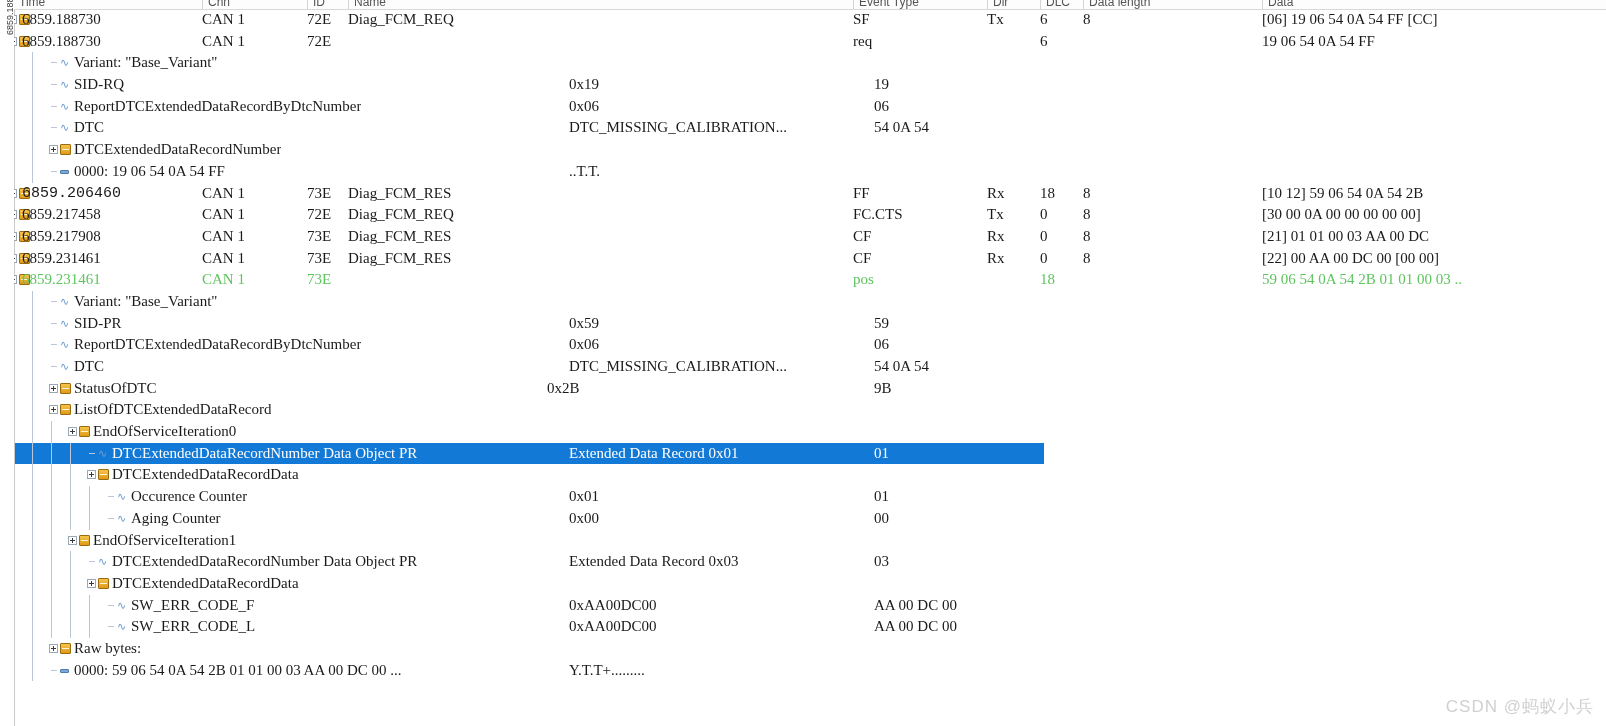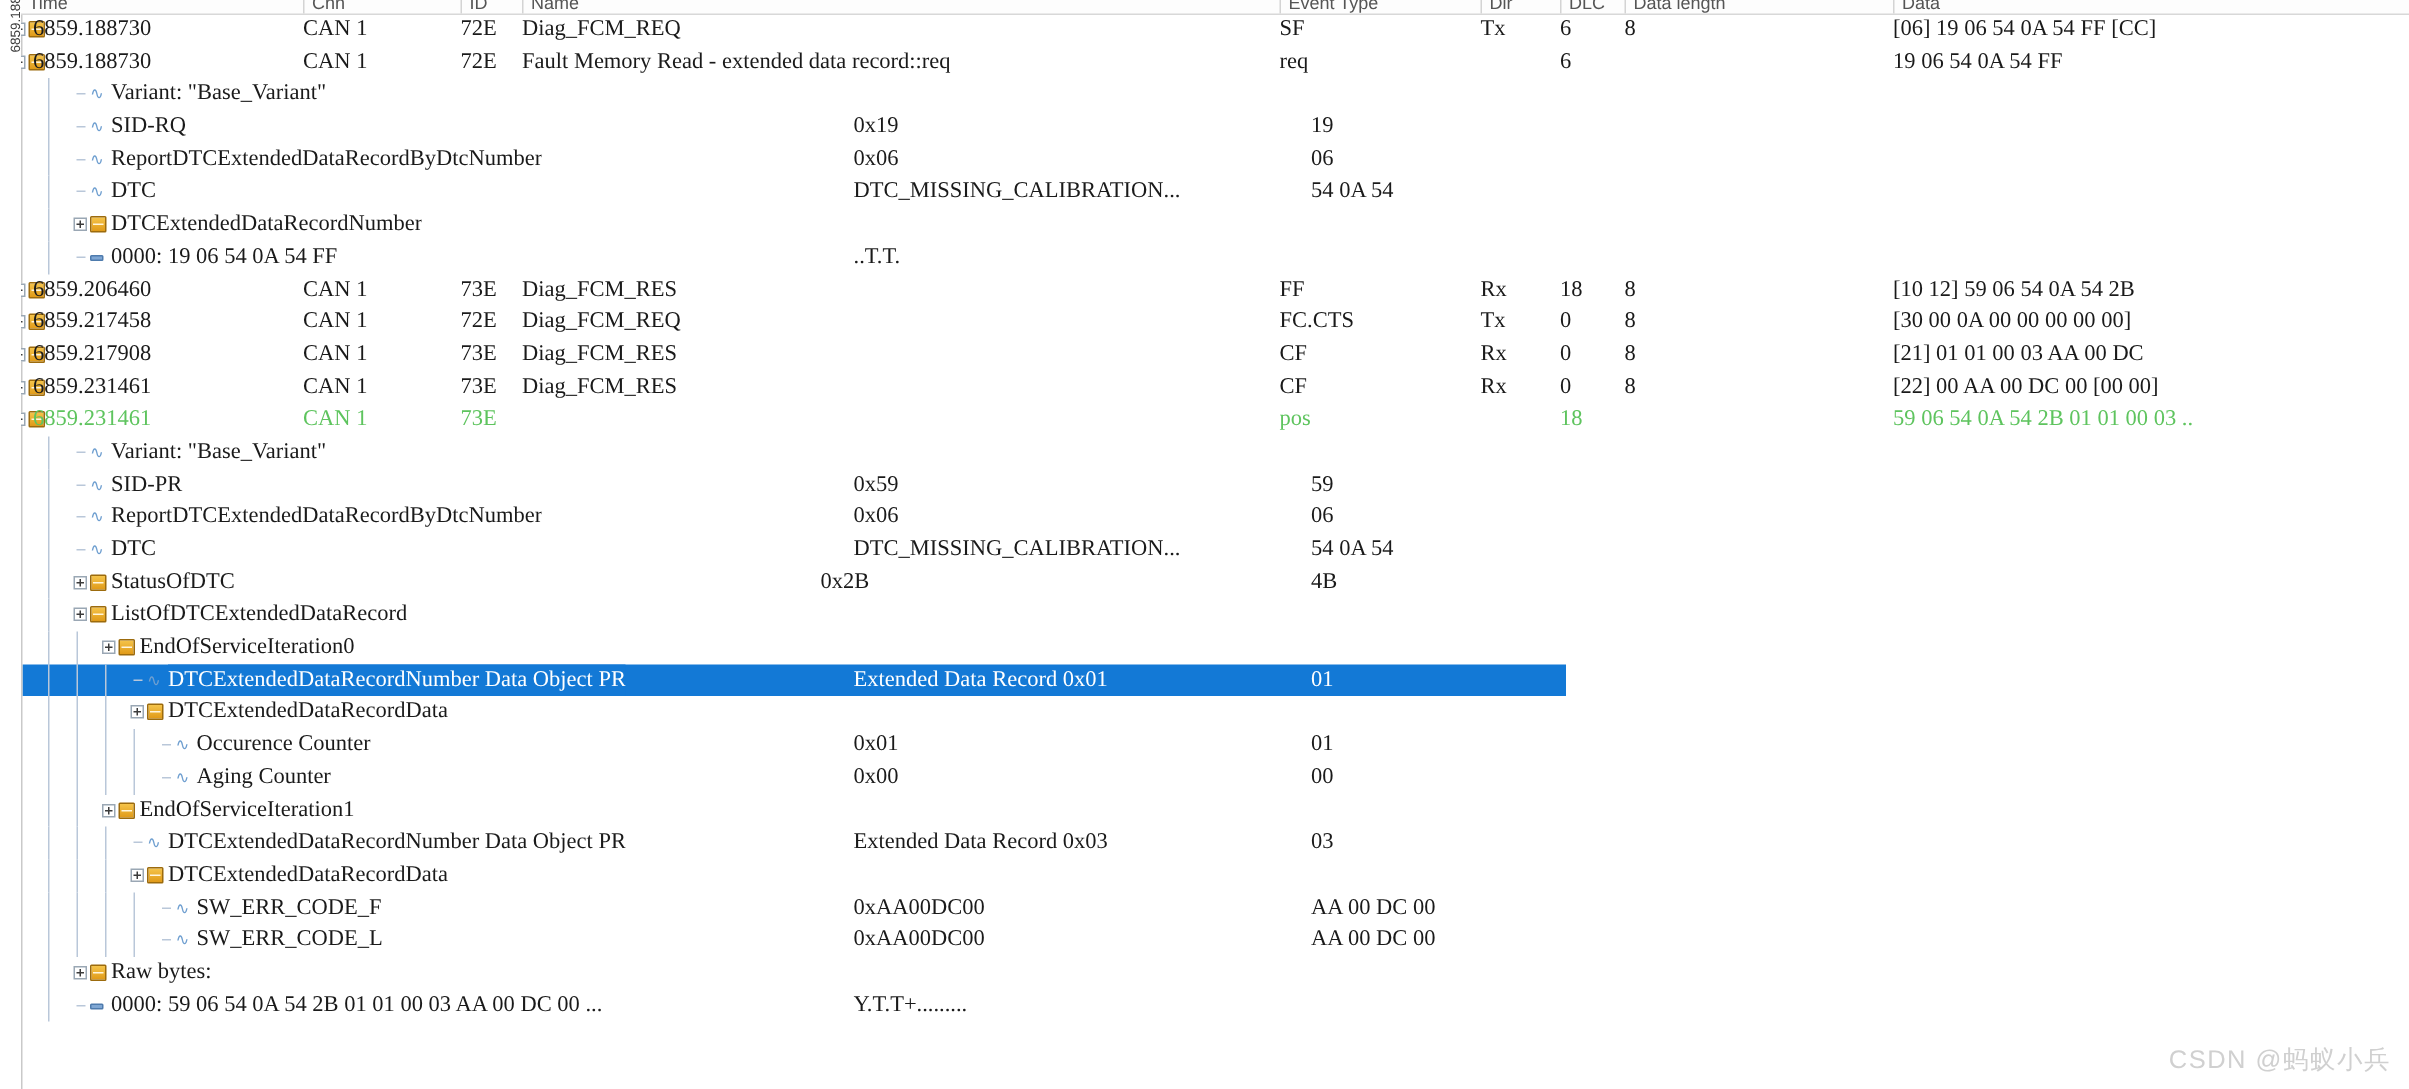--- a/index.html
+++ b/index.html
@@ -126,21 +126,20 @@
       <div class="c" style="left: 1026px;">6</div>
       <div class="c" style="left: 1069px;">8</div>
       <div class="c" style="left: 1248px;">[06] 19 06 54 0A 54 FF [CC]</div>
     </div>
     <div class="row">
       <div class="tgl" style="left: -6px;"></div>
       <div class="ico ico-frame" style="left: 5px;"></div>
       <div class="c" style="left: 8px;">6859.188730</div>
       <div class="c" style="left: 188px;">CAN 1</div>
       <div class="c" style="left: 293px;">72E</div>
-      <div class="c" style="left: 334px;">Fault Memory Read - extended data record::req</div>
       <div class="c" style="left: 839px;">req</div>
       <div class="c" style="left: 973px;"></div>
       <div class="c" style="left: 1026px;">6</div>
       <div class="c" style="left: 1069px;"></div>
       <div class="c" style="left: 1248px;">19 06 54 0A 54 FF</div>
     </div>
     <div class="row">
       <div class="guide" style="left: 18px;"></div>
       <div class="guide-elbow" style="left: 37px;"></div>
       <div class="ico ico-wave" style="left: 46px;">∿</div>
@@ -180,21 +179,21 @@
     <div class="row">
       <div class="guide" style="left: 18px;"></div>
       <div class="guide-elbow" style="left: 37px;"></div>
       <div class="ico ico-bytes" style="left: 46px;"></div>
       <div class="c" style="left: 60px;">0000:        19 06 54 0A 54 FF</div>
       <div class="c" style="left: 555px;">..T.T.</div>
     </div>
     <div class="row">
       <div class="tgl plus" style="left: -6px;"></div>
       <div class="ico ico-frame" style="left: 5px;"></div>
-      <div class="c" style="left: 8px;">6859.206460</div>
+      <div class="c" style="left: 8px; font-family: Liberation Mono, monospace;">6859.206460</div>
       <div class="c" style="left: 188px;">CAN 1</div>
       <div class="c" style="left: 293px;">73E</div>
       <div class="c" style="left: 334px;">Diag_FCM_RES</div>
       <div class="c" style="left: 839px;">FF</div>
       <div class="c" style="left: 973px;">Rx</div>
       <div class="c" style="left: 1026px;">18</div>
       <div class="c" style="left: 1069px;">8</div>
       <div class="c" style="left: 1248px;">[10 12] 59 06 54 0A 54 2B</div>
     </div>
     <div class="row">
@@ -278,21 +277,21 @@
       <div class="c" style="left: 555px;">DTC_MISSING_CALIBRATION...</div>
       <div class="c" style="left: 860px;">54 0A 54</div>
     </div>
     <div class="row">
       <div class="guide" style="left: 18px;"></div>
       <div class="guide-elbow" style="left: 37px;"></div>
       <div class="tgl plus" style="left: 35px;"></div>
       <div class="ico ico-frame" style="left: 46px;"></div>
       <div class="c" style="left: 60px;">StatusOfDTC</div>
       <div class="c" style="left: 533px;">0x2B</div>
-      <div class="c" style="left: 860px;">4B</div>
+      <div class="c" style="left: 860px;">9B</div>
     </div>
     <div class="row">
       <div class="guide" style="left: 18px;"></div>
       <div class="guide-elbow" style="left: 37px;"></div>
       <div class="tgl plus" style="left: 35px;"></div>
       <div class="ico ico-frame" style="left: 46px;"></div>
       <div class="c" style="left: 60px;">ListOfDTCExtendedDataRecord</div>
     </div>
     <div class="row">
       <div class="guide" style="left: 18px;"></div>

